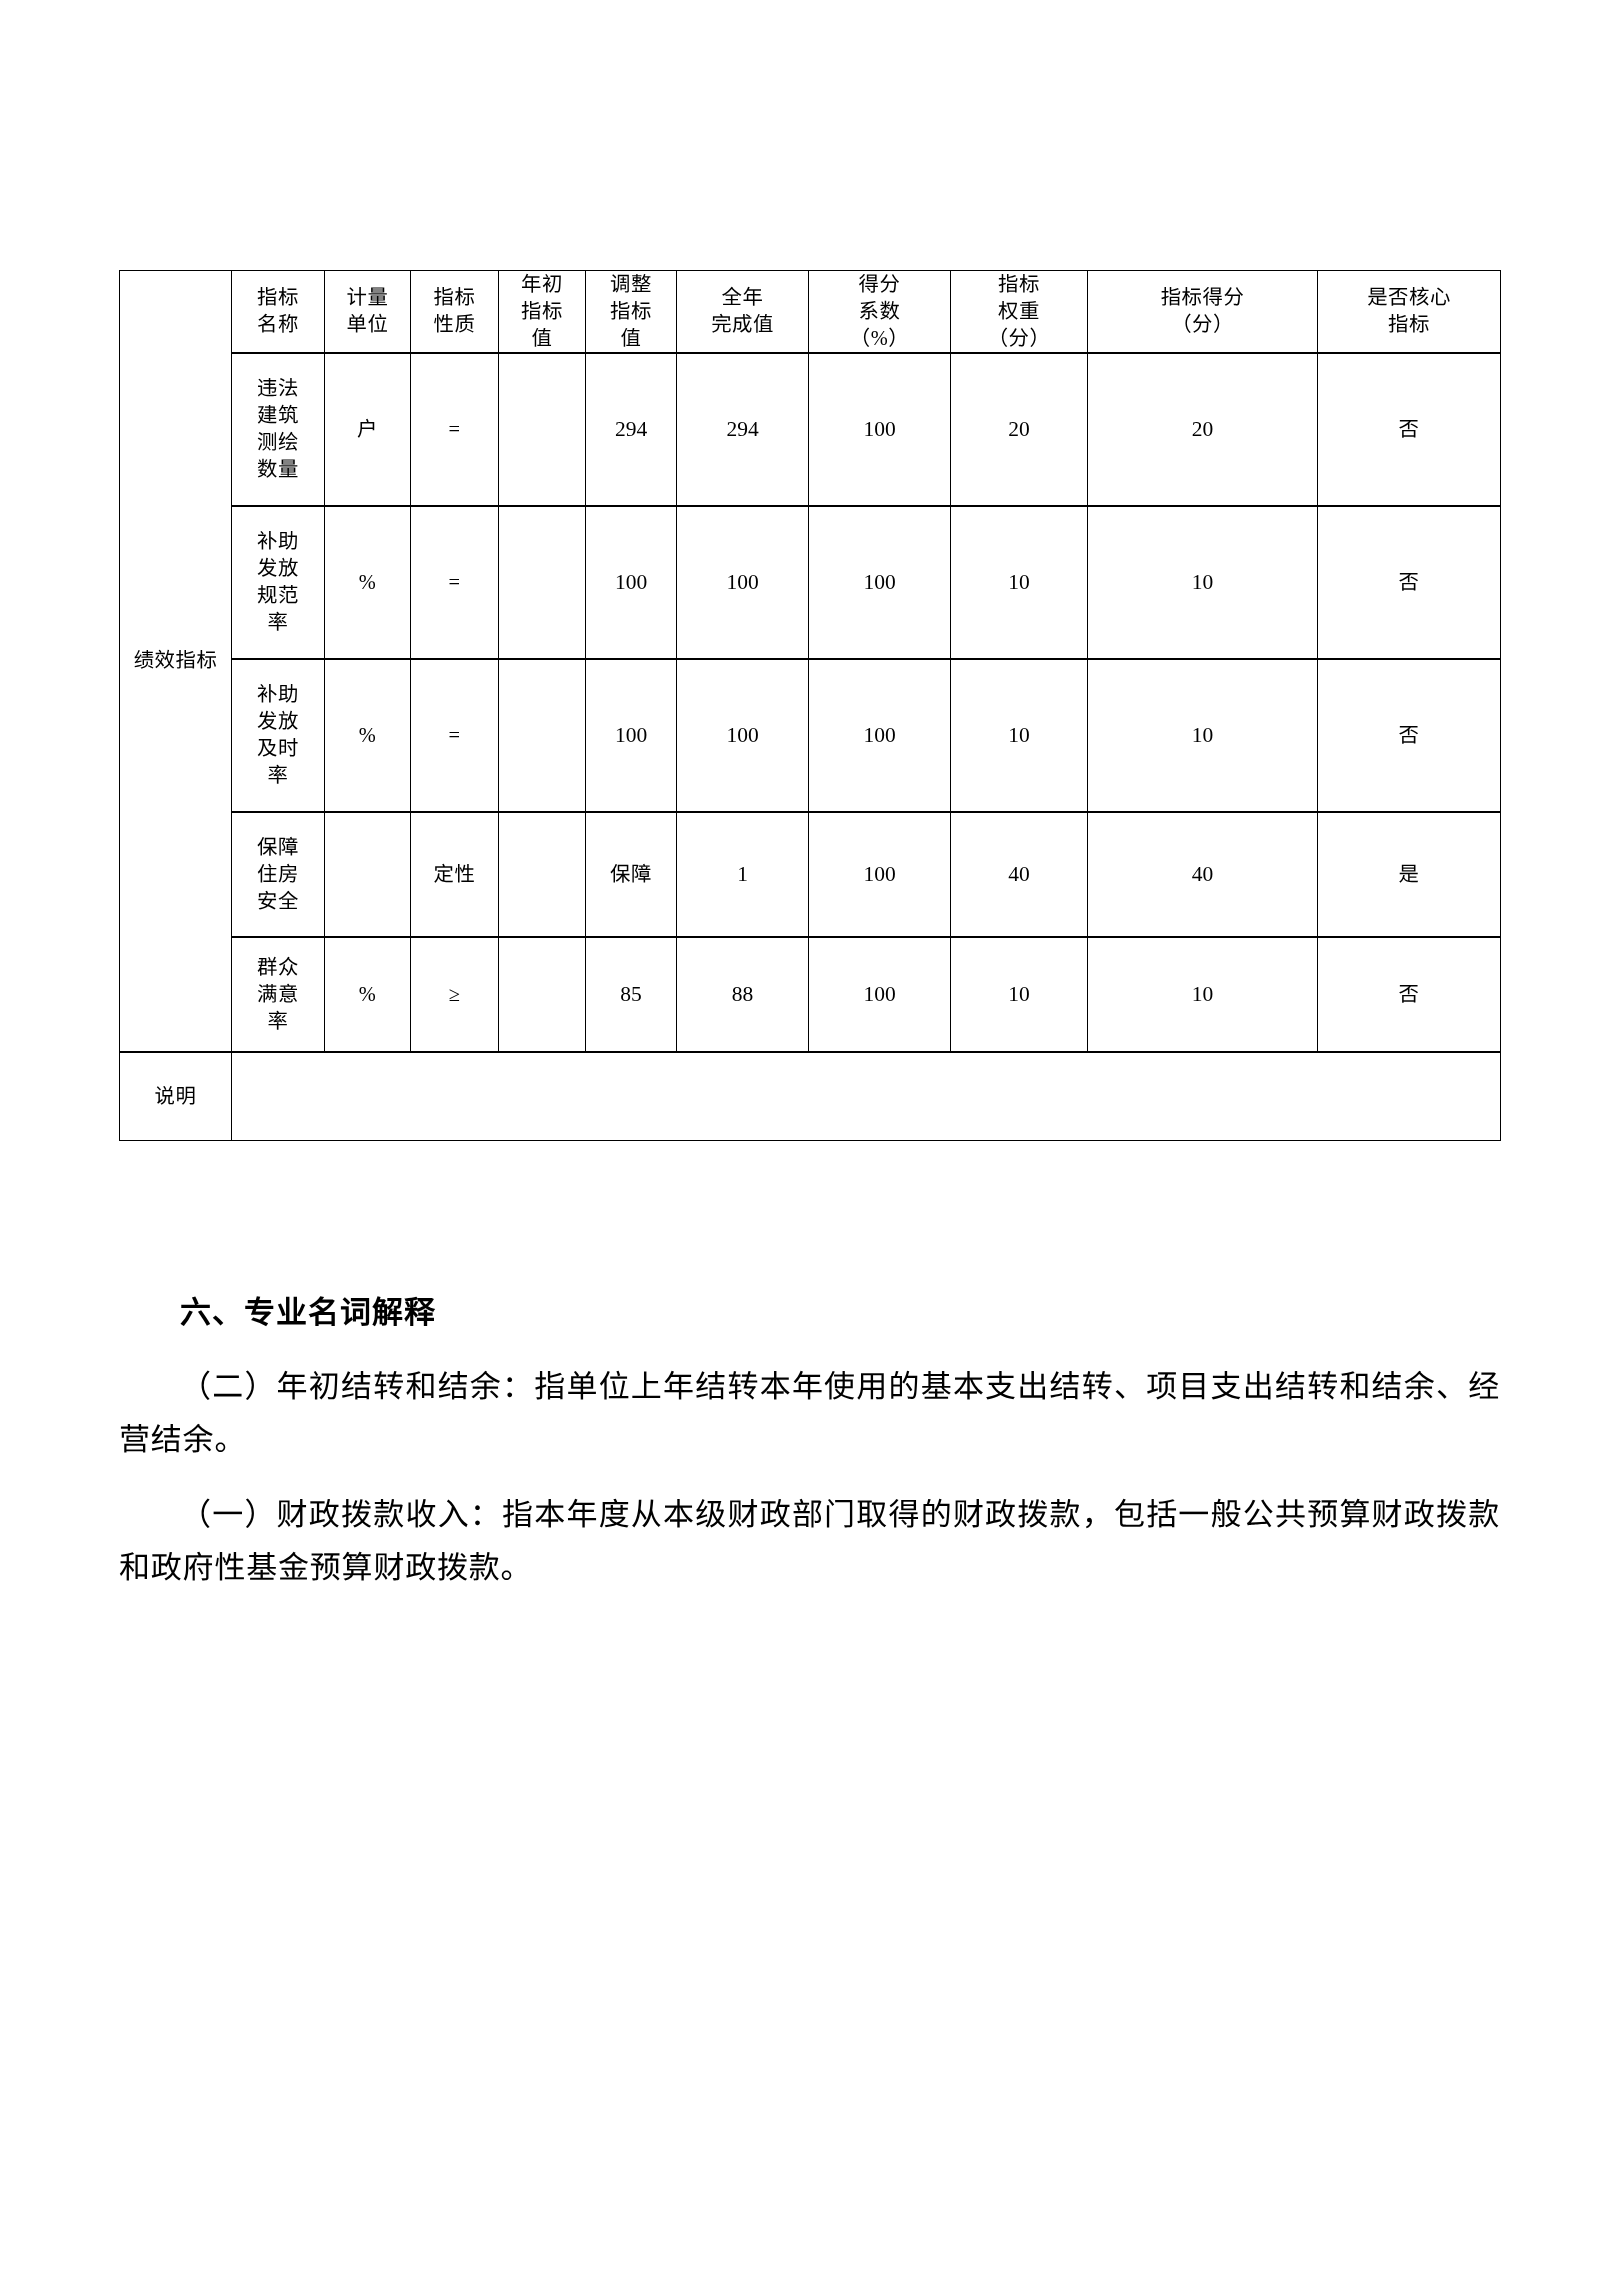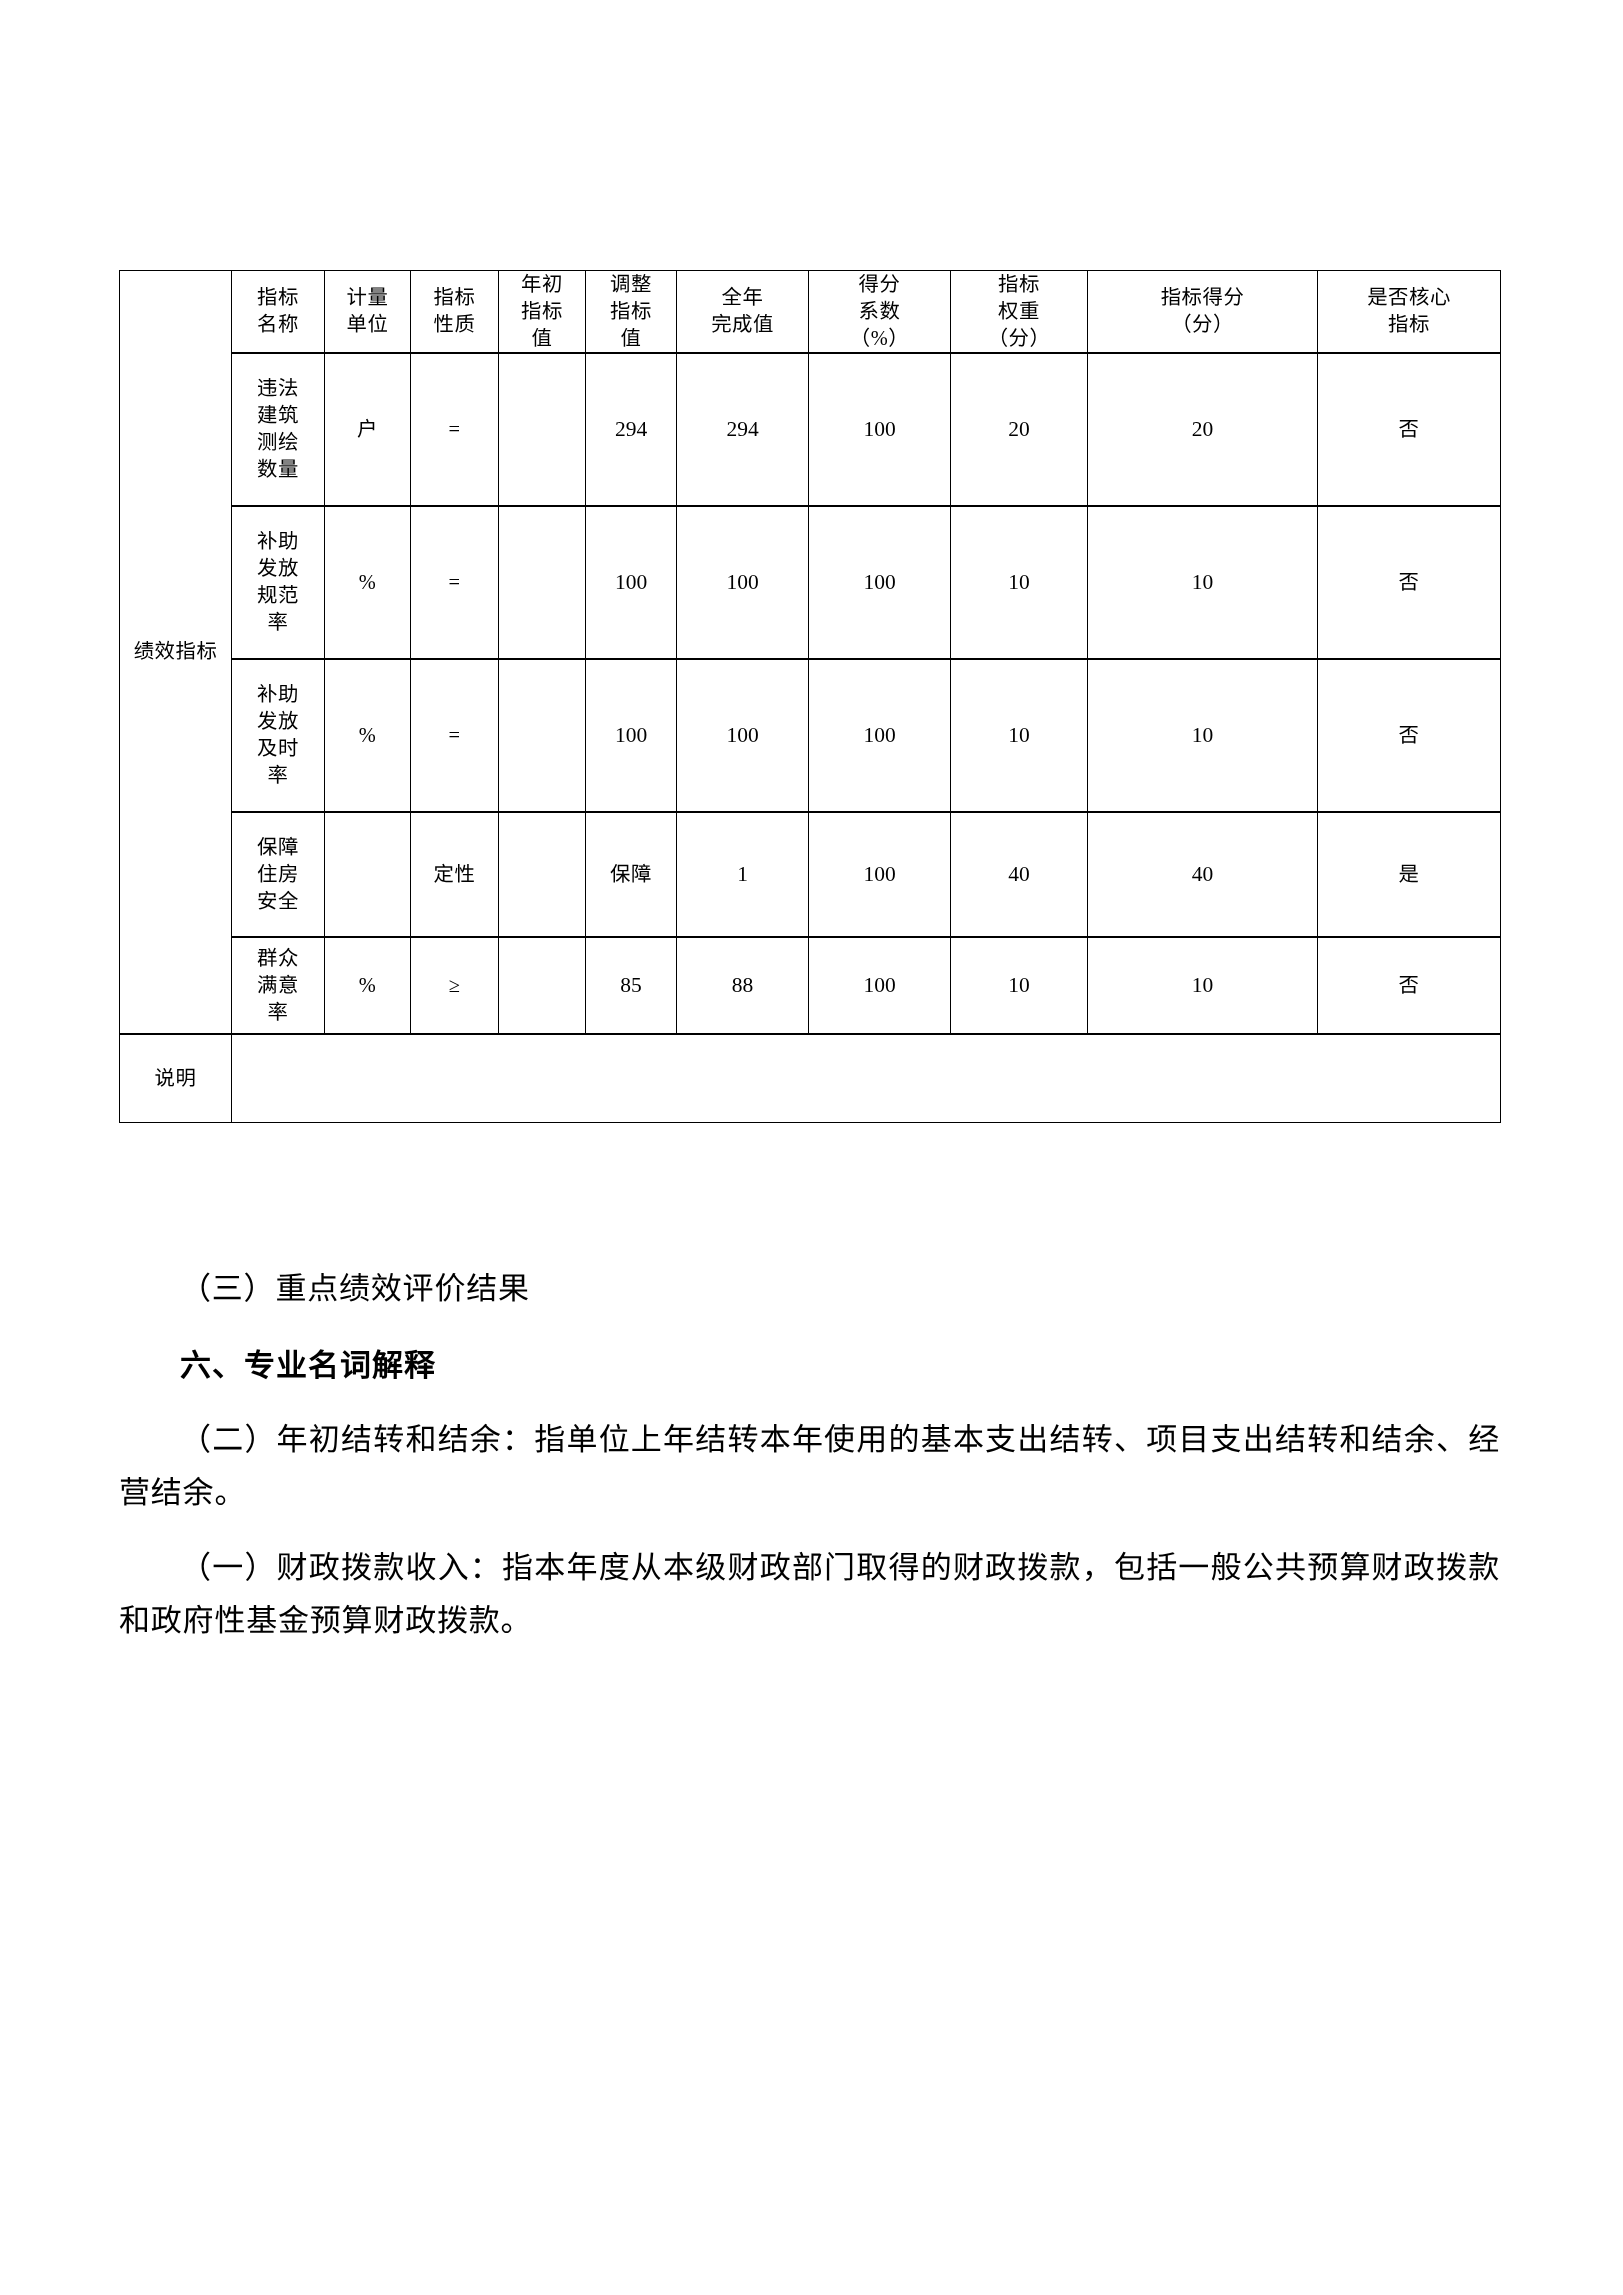--- a/index.html
+++ b/index.html
@@ -216,21 +216,21 @@
           <td><span class="vtext">定性</span></td>
           <td><span class="num"></span></td>
           <td><span class="vtext">保障</span></td>
           <td><span class="num">1</span></td>
           <td><span class="num">100</span></td>
           <td><span class="num">40</span></td>
           <td><span class="num">40</span></td>
           <td><span class="vtext">是</span></td>
         </tr>
 
-        <tr class="thick-bottom" style="height:97px">
+        <tr class="thick-bottom" style="height:115px">
           <td><span class="vtext">群众<br>满意<br>率</span></td>
           <td><span class="vtext">%</span></td>
           <td class="op"><span class="vtext">≥</span></td>
           <td><span class="num"></span></td>
           <td><span class="num">85</span></td>
           <td><span class="num">88</span></td>
           <td><span class="num">100</span></td>
           <td><span class="num">10</span></td>
           <td><span class="num">10</span></td>
           <td><span class="vtext">否</span></td>
@@ -242,20 +242,19 @@
           </td>
           <td class="note-body" colspan="10">
             <span class="vtext"></span>
           </td>
         </tr>
       </tbody>
     </table>
   </div>
 
   <div class="doc-text">
-    <p class="para">（三）重点绩效评价结果</p>
     <p class="heading">六、专业名词解释</p>
     <p class="para gap-md">（二）年初结转和结余：指单位上年结转本年使用的基本支出结转、项目支出结转和结余、经营结余。</p>
     <p class="para gap-md">（一）财政拨款收入：指本年度从本级财政部门取得的财政拨款，包括一般公共预算财政拨款和政府性基金预算财政拨款。</p>
   </div>
 
 </div>
 
 
 </body></html>

